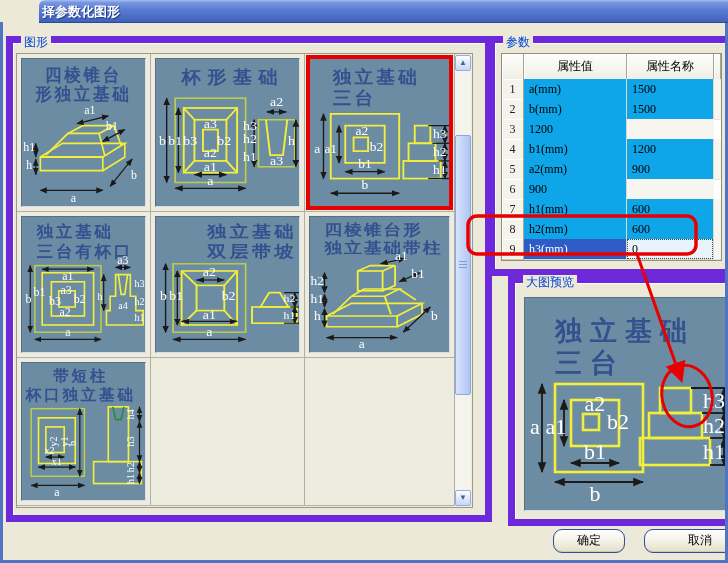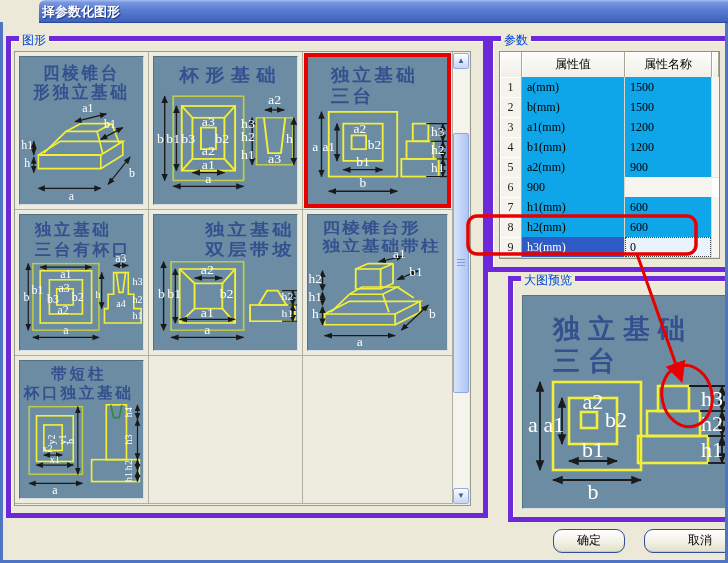--- a/index.html
+++ b/index.html
@@ -14,21 +14,21 @@
   .titlebar{position:absolute;left:0;top:0;width:728px;height:22px;
     background:linear-gradient(180deg,#A3BDF2 0%,#7795DF 12%,#5A7BD0 45%,#4A6CC5 80%,#3F60B8 100%);
     border-radius:6px 6px 0 0;border-bottom:1px solid #2A4A9C;z-index:6;margin-left:39px;}
   .title-text{position:absolute;left:3px;top:3px;color:#fff;font-weight:bold;font-size:13px;
     text-shadow:1px 1px 1px #1a3a8a;white-space:nowrap;}
   .close-btn{position:absolute;right:4px;top:3px;width:21px;height:17px;border-radius:3px;
     background:linear-gradient(180deg,#E09B8A 0%,#C96A53 45%,#B04830 100%);
     border:1px solid #F0D8CE;color:#fff;font-weight:bold;font-size:11px;line-height:15px;
     text-align:center;cursor:pointer;box-shadow:inset 0 0 1px #803020;}
   
-  .group{position:absolute;border:5px solid #6d28d9;border-radius:0;box-shadow:inset 1px 1px 0 #fff;}
+  .group{position:absolute;border:7px solid #6d28d9;border-radius:0;box-shadow:inset 1px 1px 0 #fff;}
   .group-label{position:absolute;top:-8px;left:8px;background:#ECE9D8;padding:0 3px;
     color:#0046D5;font-size:12px;line-height:14px;white-space:nowrap;}
   .g-gallery{left:6px;top:36px;width:472px;height:472px;}
   .g-params{left:488px;top:36px;width:234px;height:226px;}
   .g-preview{left:508px;top:276px;width:234px;height:236px;}
   
   .grid{position:absolute;left:3px;top:10px;width:455px;height:453px;background:#EDECDF;
     border:1px solid #9A9A8C;overflow:hidden;}
   .cell{position:absolute;border-right:1px solid #AFAFA3;border-bottom:1px solid #AFAFA3;box-sizing:border-box;}
   .thumb{position:absolute;left:4px;top:4px;right:4px;bottom:4px;background:#6B8CA3;
@@ -370,21 +370,20 @@
         <div class="gut"></div>
       </div>
       <div class="prow">
         <div class="nc">2</div>
         <div class="dc">b(mm)</div>
         <div class="dc">1500</div>
         <div class="gut"></div>
       </div>
       <div class="prow">
         <div class="nc">3</div>
-        <div class="dc">a1(mm)</div>
         <div class="dc">1200</div>
         <div class="gut"></div>
       </div>
       <div class="prow">
         <div class="nc">4</div>
         <div class="dc">b1(mm)</div>
         <div class="dc">1200</div>
         <div class="gut"></div>
       </div>
       <div class="prow">

